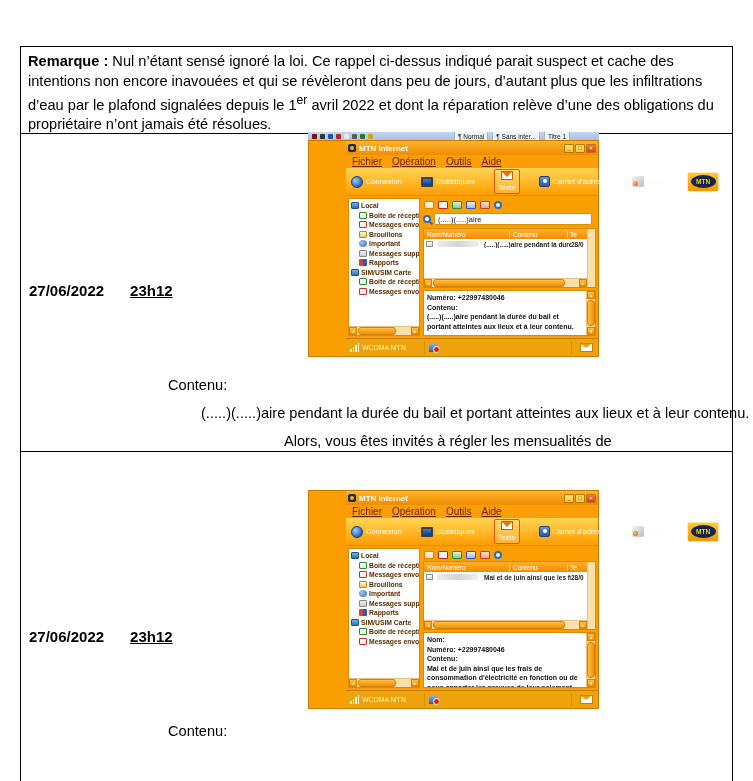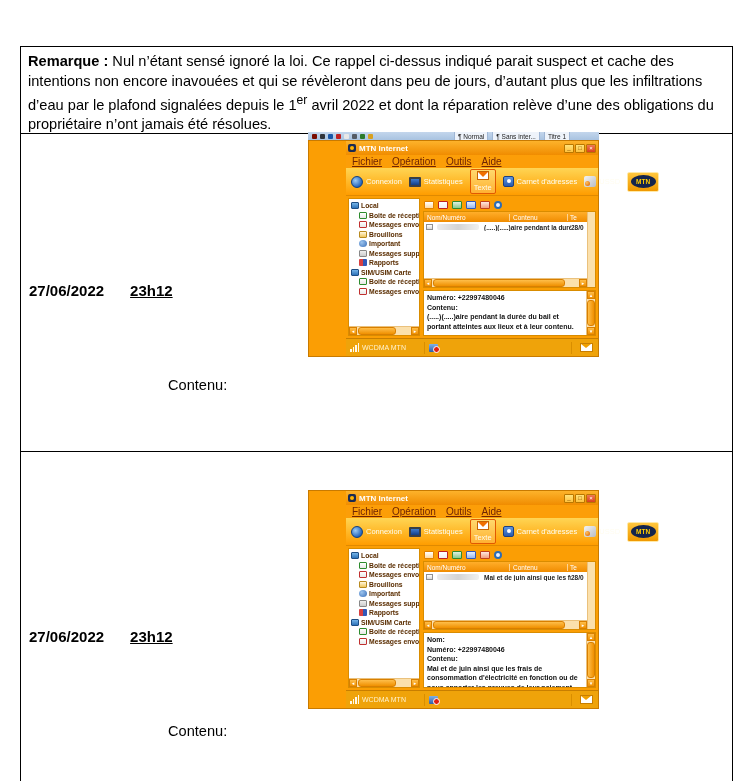--- a/index.html
+++ b/index.html
@@ -35,21 +35,21 @@
   .tbar{height:14px;flex:none;background:linear-gradient(#FDB32B,#F08C00);display:flex;align-items:center;padding:0 2px;}
   .tbar-icon{width:8px;height:8px;background:#1A2B52;border-radius:2px;margin-right:3px;position:relative;flex:none;}
   .tbar-icon::after{content:"";position:absolute;left:2px;top:2px;width:4px;height:4px;border-radius:50%;background:#FFB400;}
   .tbar-title{font-size:8px;font-weight:bold;color:#fff;flex:1;white-space:nowrap;overflow:hidden;}
   .tbar-btns{display:flex;gap:1px;}
   .wbtn{width:10px;height:9px;border:1px solid #B97800;border-radius:1px;font-size:6px;line-height:7px;
         text-align:center;color:#7a4a00;background:linear-gradient(#FFE27A,#FFC23E);box-sizing:border-box;}
   .wbtn.close{background:linear-gradient(#F07A52,#D8401E);color:#fff;}
   .mbar{height:13px;flex:none;background:#FC9E08;display:flex;align-items:center;gap:10px;padding:0 6px;}
   .menu-item{font-size:10px;color:#6E2404;text-decoration:underline;text-underline-offset:1px;white-space:nowrap;}
-  .tools{height:27px;flex:none;background:linear-gradient(#FFD554,#FF9D00);display:flex;align-items:center;gap:7px;padding:0 5px;border-bottom:1px solid #E08A00;}
+  .tools{height:27px;flex:none;background:linear-gradient(#FFD554,#FF9D00);display:flex;align-items:center;gap:19px;padding:0 5px;border-bottom:1px solid #E08A00;}
   .tool{display:flex;align-items:center;gap:3px;color:#FFFCEF;font-size:7.5px;white-space:nowrap;}
   .tool.selected{border:1px solid #E25800;border-radius:2px;padding:1px 3px;background:rgba(255,255,255,.18);flex-direction:column;}
   .ic-conn{width:12px;height:12px;border-radius:50%;flex:none;border:1px solid #12407F;
            background:radial-gradient(circle at 35% 35%,#9CCBF5,#1E5FB8 75%);box-sizing:border-box;}
   .ic-stats{width:12px;height:10px;flex:none;border:2px solid #3A3F46;border-radius:1px;background:linear-gradient(#3E7BD0,#123E86);box-sizing:border-box;}
   .ic-mail{width:12px;height:9px;flex:none;background:#fff;border:1px solid #C86400;position:relative;box-sizing:border-box;overflow:hidden;}
   .ic-mail::after{content:"";position:absolute;left:0;top:0;border-left:5px solid transparent;border-right:5px solid transparent;border-top:5px solid #F07000;}
   .ic-book{width:11px;height:11px;flex:none;border-radius:2px;border:1px solid #1C3F80;background:linear-gradient(#5E96E0,#2A5AAD);position:relative;box-sizing:border-box;}
   .ic-book::after{content:"";position:absolute;left:3px;top:2px;width:4px;height:4px;border-radius:50%;background:#fff;}
   .ic-ussd{width:12px;height:11px;flex:none;border-radius:2px;background:linear-gradient(135deg,#F4F4F4,#B9BDC4);position:relative;}
@@ -246,20 +246,24 @@
       </div>
       <div class="main">
         <div class="msg-icons">
           <span class="mi mi-new"></span>
           <span class="mi mi-delmsg"></span>
           <span class="mi mi-fwd"></span>
           <span class="mi mi-reply"></span>
           <span class="mi mi-replyall"></span>
           <span class="mi mi-search"></span>
         </div>
+        <div class="search-row">
+          <span class="mag"></span>
+          <span class="search-box">(.....)(.....)aire</span>
+        </div>
         <div class="list">
           <div class="list-inner">
             <div class="list-cols">
               <div class="list-head">
                 <span class="lh1">Nom/Numéro</span>
                 <span class="lh2">Contenu</span>
                 <span class="lh3">Te</span>
               </div>
               <div class="list-row">
                 <span class="row-ico"></span>
@@ -300,20 +304,22 @@
       <span class="sbar-sep" style="margin-left:18px"></span>
       <span class="phone-ic"></span>
       <span class="sbar-spacer"></span>
       <span class="sbar-sep"></span>
       <span class="env-ic"></span>
     </div>
   </div>
 </div>
       </div>
       <div class="doc-line" style="left:147px;top:243px;">Contenu:</div>
+      <div class="doc-line" style="left:180px;top:271px;">(.....)(.....)aire pendant la durée du bail et portant atteintes aux lieux et à leur contenu.</div>
+      <div class="doc-line" style="left:263px;top:299px;">Alors, vous êtes invités à régler les mensualités de</div>
     </div>
 
     <div class="trow row-msg2">
       <div class="ts" style="left:8px;top:176px;">
         <span>27/06/2022</span><span class="t2">23h12</span>
       </div>
       <div class="shot shot2" style="left:287px;top:38px;">
         <div id="mount-app2">
   <div class="app-win">
     <div class="tbar">

